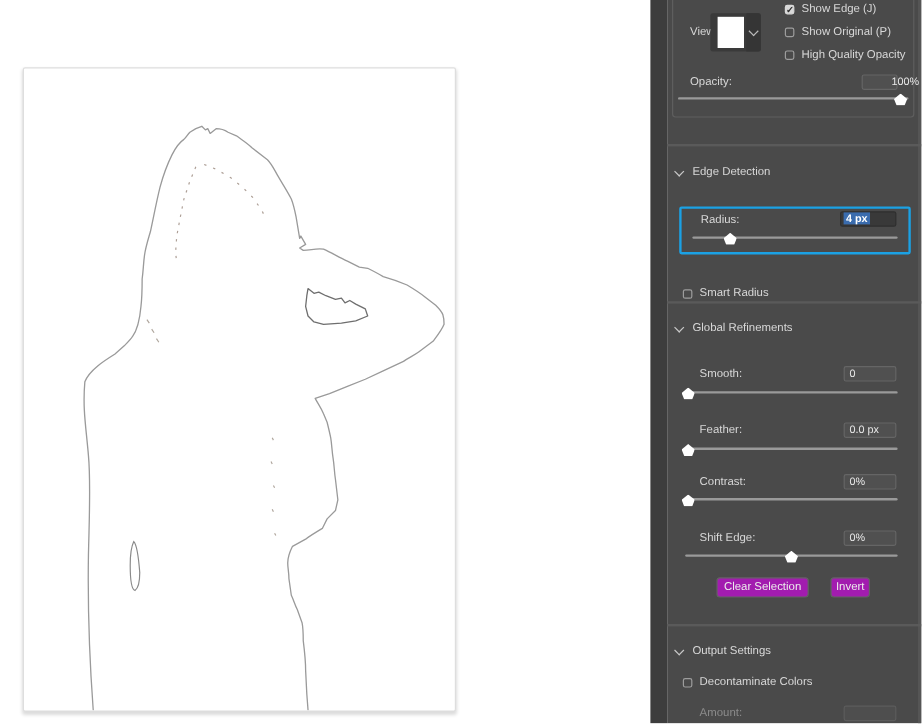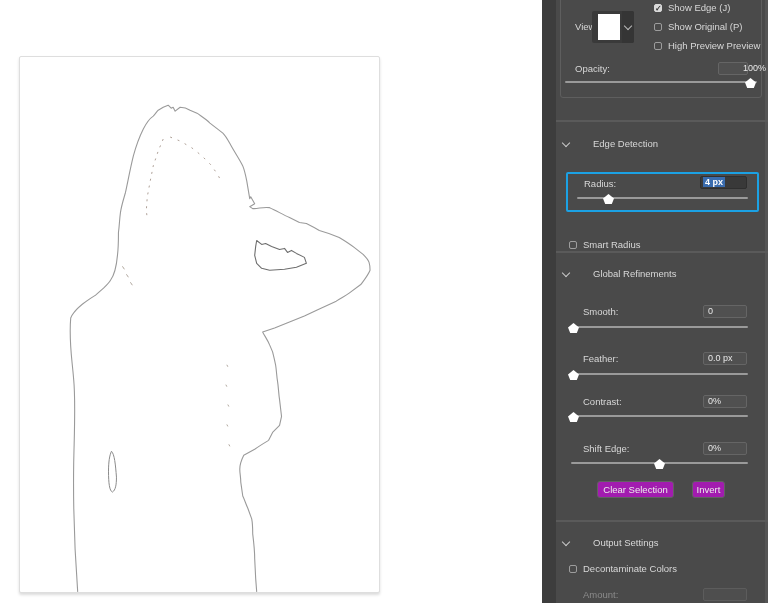--- a/index.html
+++ b/index.html
@@ -22,21 +22,21 @@
   .dim{color:#8b8b8b;}
 
   
   .group-box{position:absolute;left:4px;top:-6px;width:202px;height:104px;
              border:1px solid #5e5e5e;border-radius:3px;box-sizing:border-box;}
 
   
   .divider{position:absolute;left:0;width:212px;height:2px;background:#5a5a5a;}
 
   
-  .sec-head{position:absolute;display:flex;align-items:center;gap:24px;cursor:default;}
+  .sec-head{position:absolute;display:flex;align-items:center;gap:8px;cursor:default;}
   .chev{width:5px;height:5px;border-right:1.5px solid #c9c9c9;border-bottom:1.5px solid #c9c9c9;
         transform:rotate(45deg);display:inline-block;margin-top:-2px;}
 
   
   .view-ctrl{position:absolute;left:36px;top:11px;width:42px;height:32px;background:#3a3a3a;border-radius:2px;}
   .view-swatch{position:absolute;left:6px;top:3px;width:22px;height:26px;background:#ffffff;}
   .view-dd{position:absolute;right:0;top:0;width:12px;height:32px;background:#353535;
            border-radius:0 2px 2px 0;display:flex;align-items:center;justify-content:center;}
   .view-dd .chev{border-color:#bbbbbb;}
 
@@ -102,21 +102,21 @@
     <div class="cb-row" style="left:98px;top:2px;">
       <span class="cb checked"><span>✓</span></span>
       <span class="lbl">Show Edge (J)</span>
     </div>
     <div class="cb-row" style="left:98px;top:21px;">
       <span class="cb"></span>
       <span class="lbl">Show Original (P)</span>
     </div>
     <div class="cb-row" style="left:98px;top:40px;">
       <span class="cb"></span>
-      <span class="lbl">High Preview Preview</span>
+      <span class="lbl">High Quality Opacity</span>
     </div>
 
     <span class="abs lbl" style="left:7px;top:63px;">Opacity:</span>
     <span class="field" style="left:162px;top:62px;width:29px;text-align:right;padding-left:24px;">100%</span>
     <span class="track" style="left:9px;top:81px;width:192px;"></span>
     <span class="thumb" style="left:189px;top:78px;"></span>
 
     <div class="divider" style="top:120px;"></div>
 
     <div class="sec-head" style="left:7px;top:138px;">

